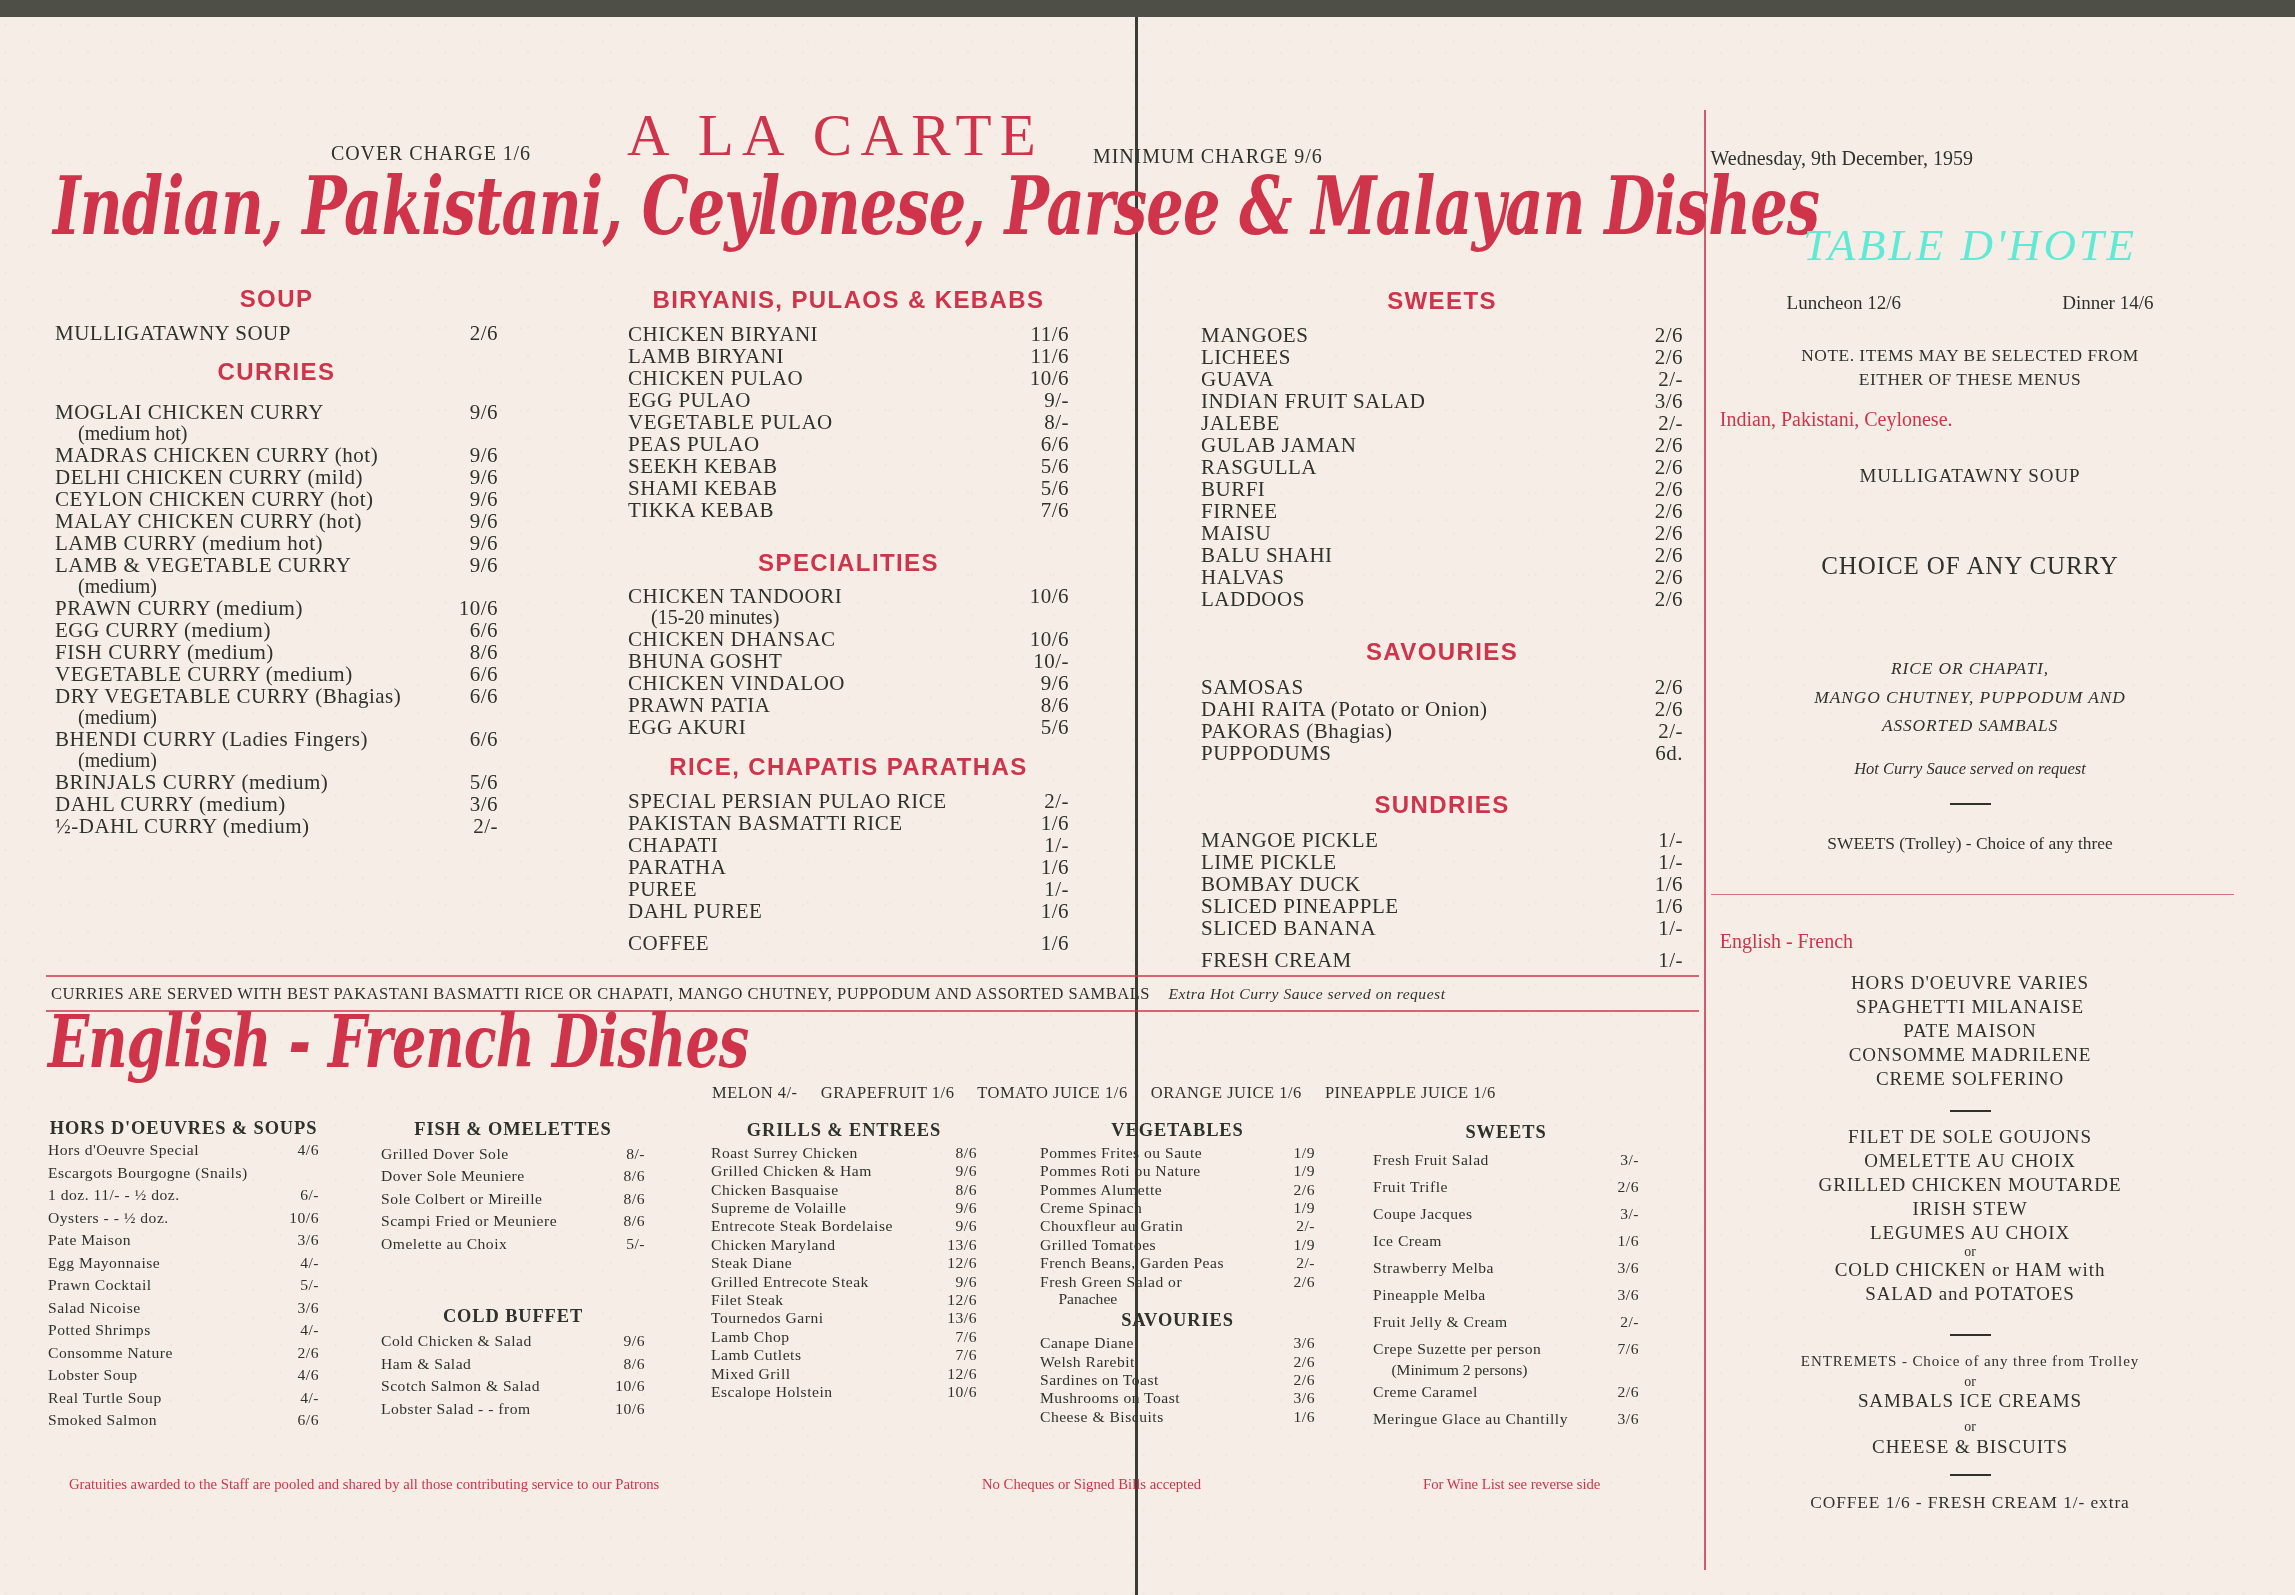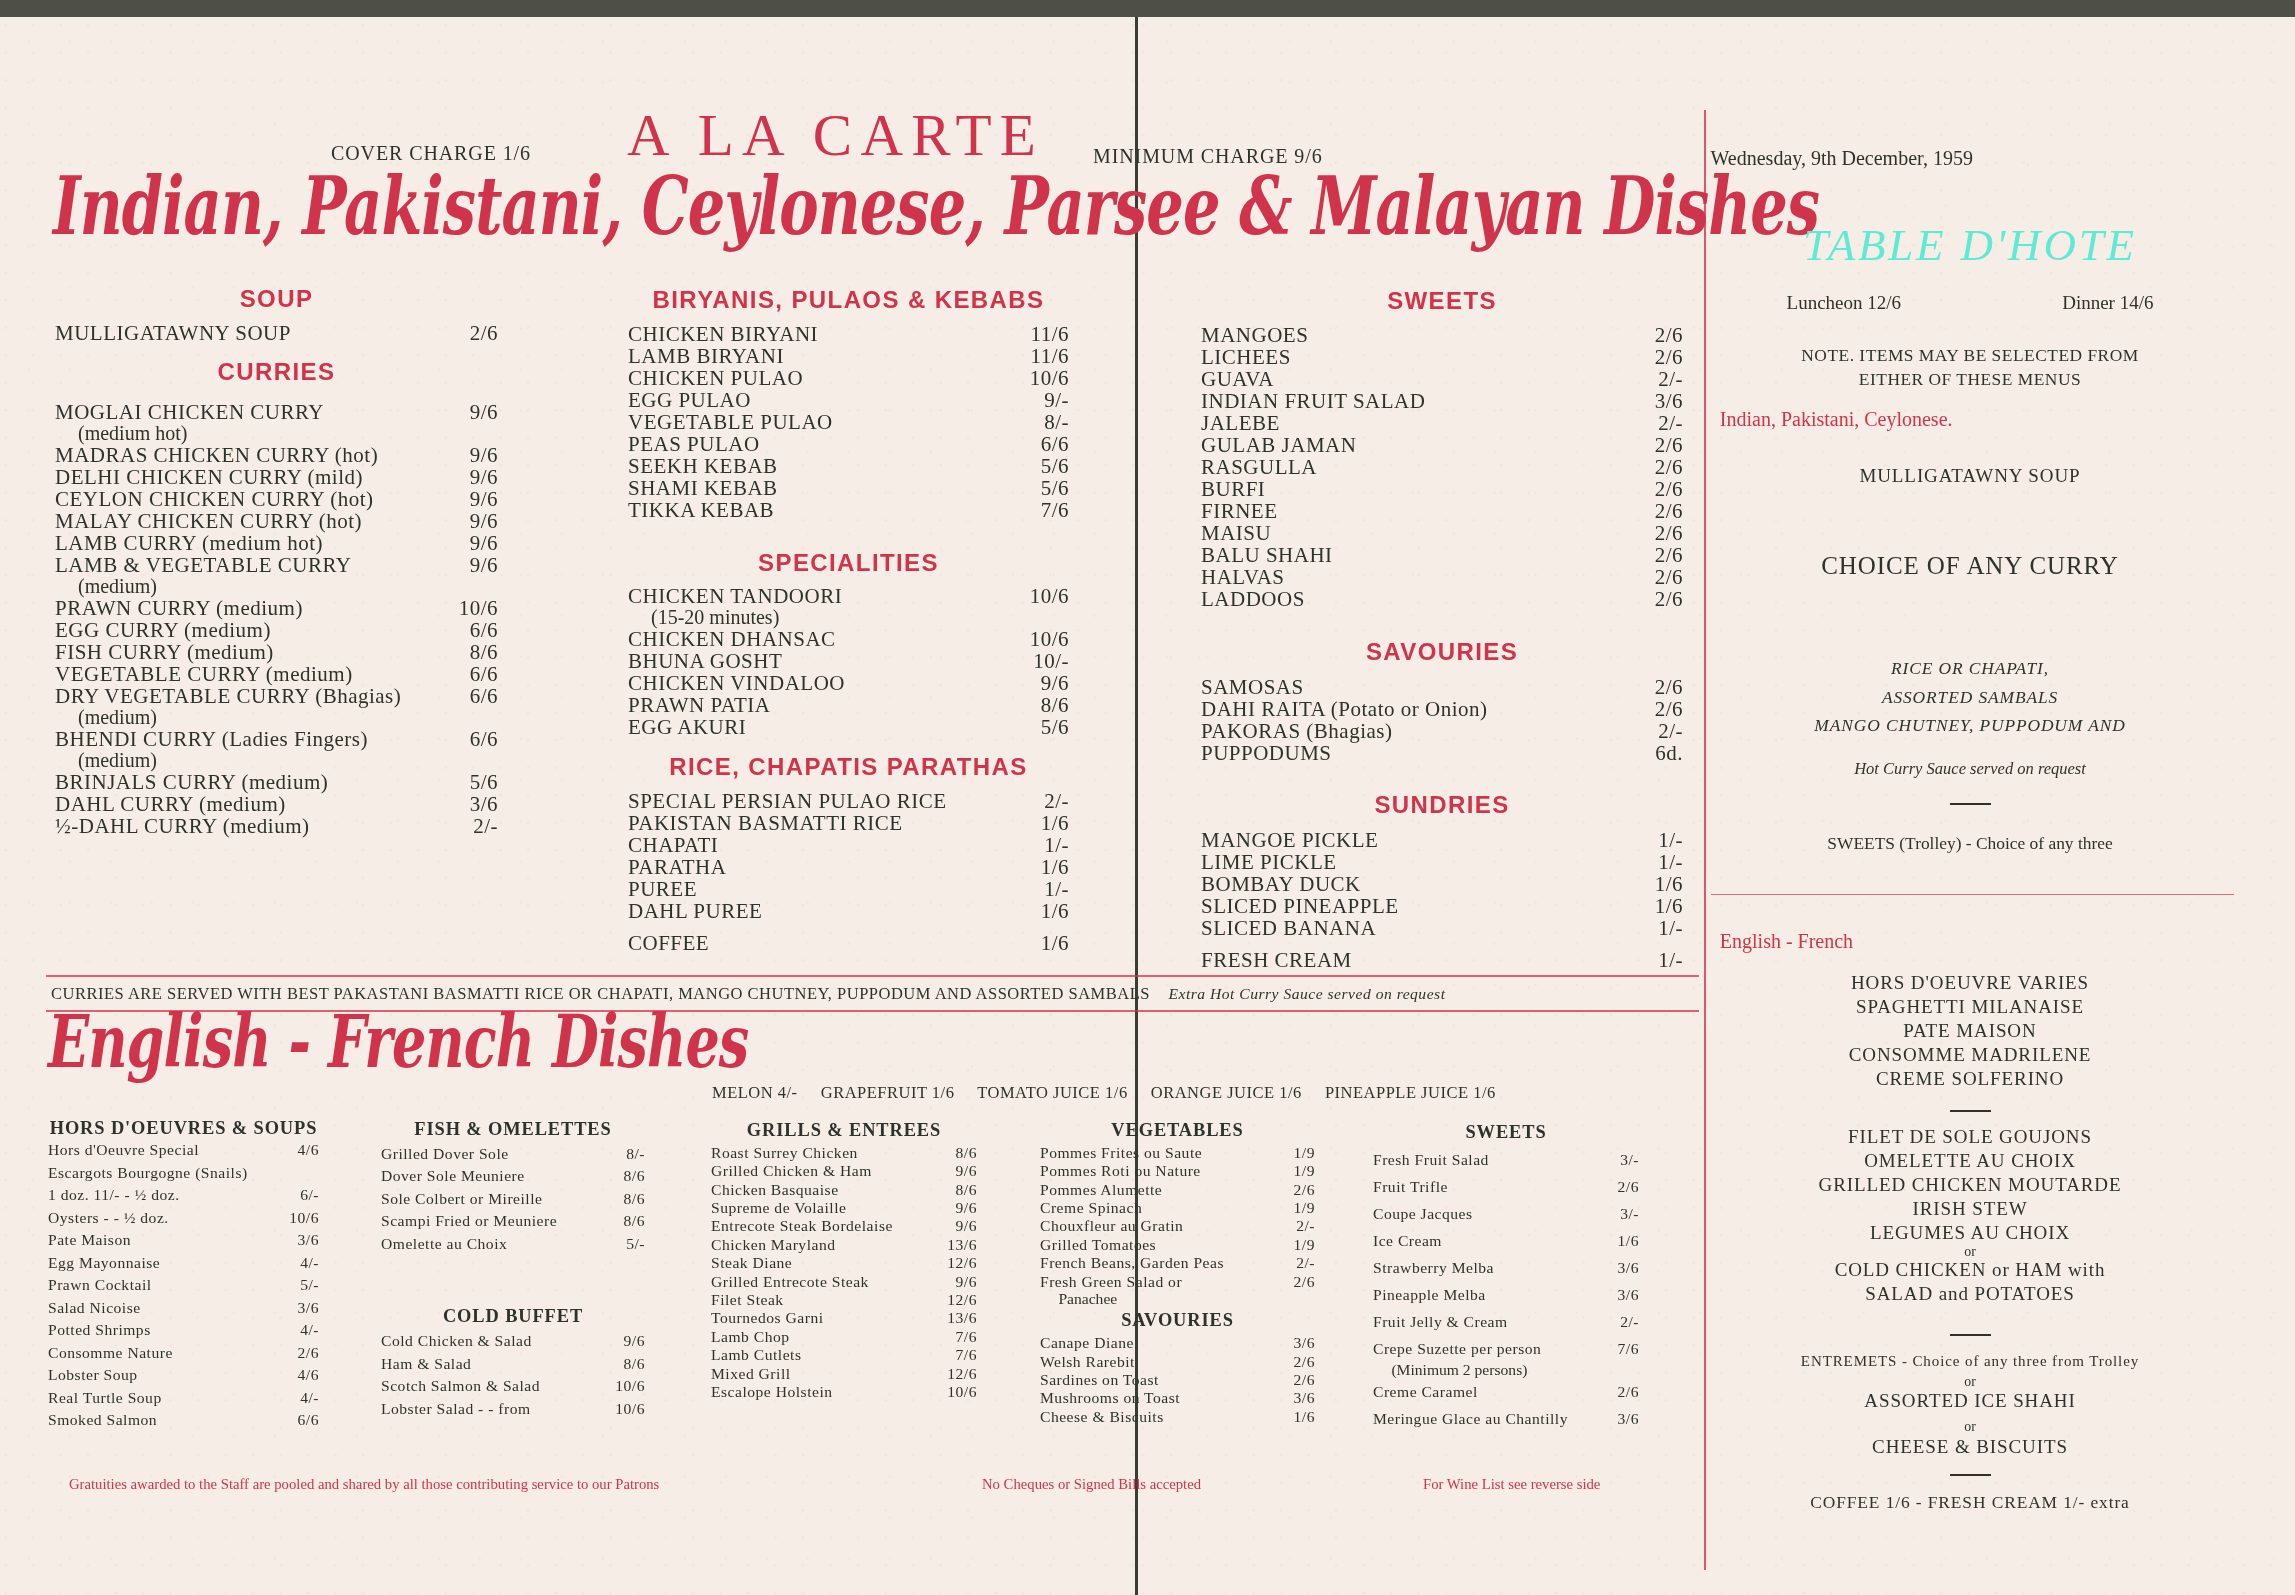--- a/index.html
+++ b/index.html
@@ -652,22 +652,22 @@
 </div>
 <div class="td" style="top:408px;">
     <div class="td-redsub">Indian, Pakistani, Ceylonese.</div>
   </div>
 <div class="td td-item" style="top:464px;">MULLIGATAWNY SOUP</div>
 <div class="td td-big" style="top:542px;">
   <div>CHOICE OF ANY CURRY</div>
 </div>
 <div class="td td-it" style="top:654px;">
   <div>RICE OR CHAPATI,</div>
+  <div>MANGO CHUTNEY, PUPPODUM AND</div>
   <div>ASSORTED SAMBALS</div>
-  <div>MANGO CHUTNEY, PUPPODUM AND</div>
 </div>
 <div class="td td-it" style="top:755px;font-size:16.5px;letter-spacing:0;">Hot Curry Sauce served on request</div>
 <div class="td" style="top:803px;">
     <div class="td-short"></div>
   </div>
 <div class="td" style="top:833px;font-size:17.4px;">SWEETS  (Trolley)  -  Choice of any three</div>
 <div class="td-hrule" style="top:894px;"></div>
 <div class="td" style="top:930px;">
     <div class="td-redsub">English - French</div>
   </div>
@@ -692,20 +692,20 @@
 <div class="td td-or" style="top:1245px;">or</div>
 <div class="td td-item" style="top:1258px;">
   <div>COLD CHICKEN or HAM with</div>
   <div>SALAD and POTATOES</div>
 </div>
 <div class="td" style="top:1334px;">
     <div class="td-short"></div>
   </div>
 <div class="td td-item" style="top:1349px;font-size:15px;">ENTREMETS - Choice of any three from Trolley</div>
 <div class="td td-or" style="top:1375px;">or</div>
-<div class="td td-item" style="top:1389px;">ASSORTED ICE SHAHI</div>
+<div class="td td-item" style="top:1389px;">SAMBALS ICE CREAMS</div>
 <div class="td td-or" style="top:1420px;">or</div>
 <div class="td td-item" style="top:1435px;">CHEESE &amp; BISCUITS</div>
 <div class="td" style="top:1474px;">
     <div class="td-short"></div>
   </div>
 <div class="td td-item" style="top:1490px;font-size:17.4px;">COFFEE 1/6 - FRESH CREAM 1/- extra</div>
 
 
 </body></html>

